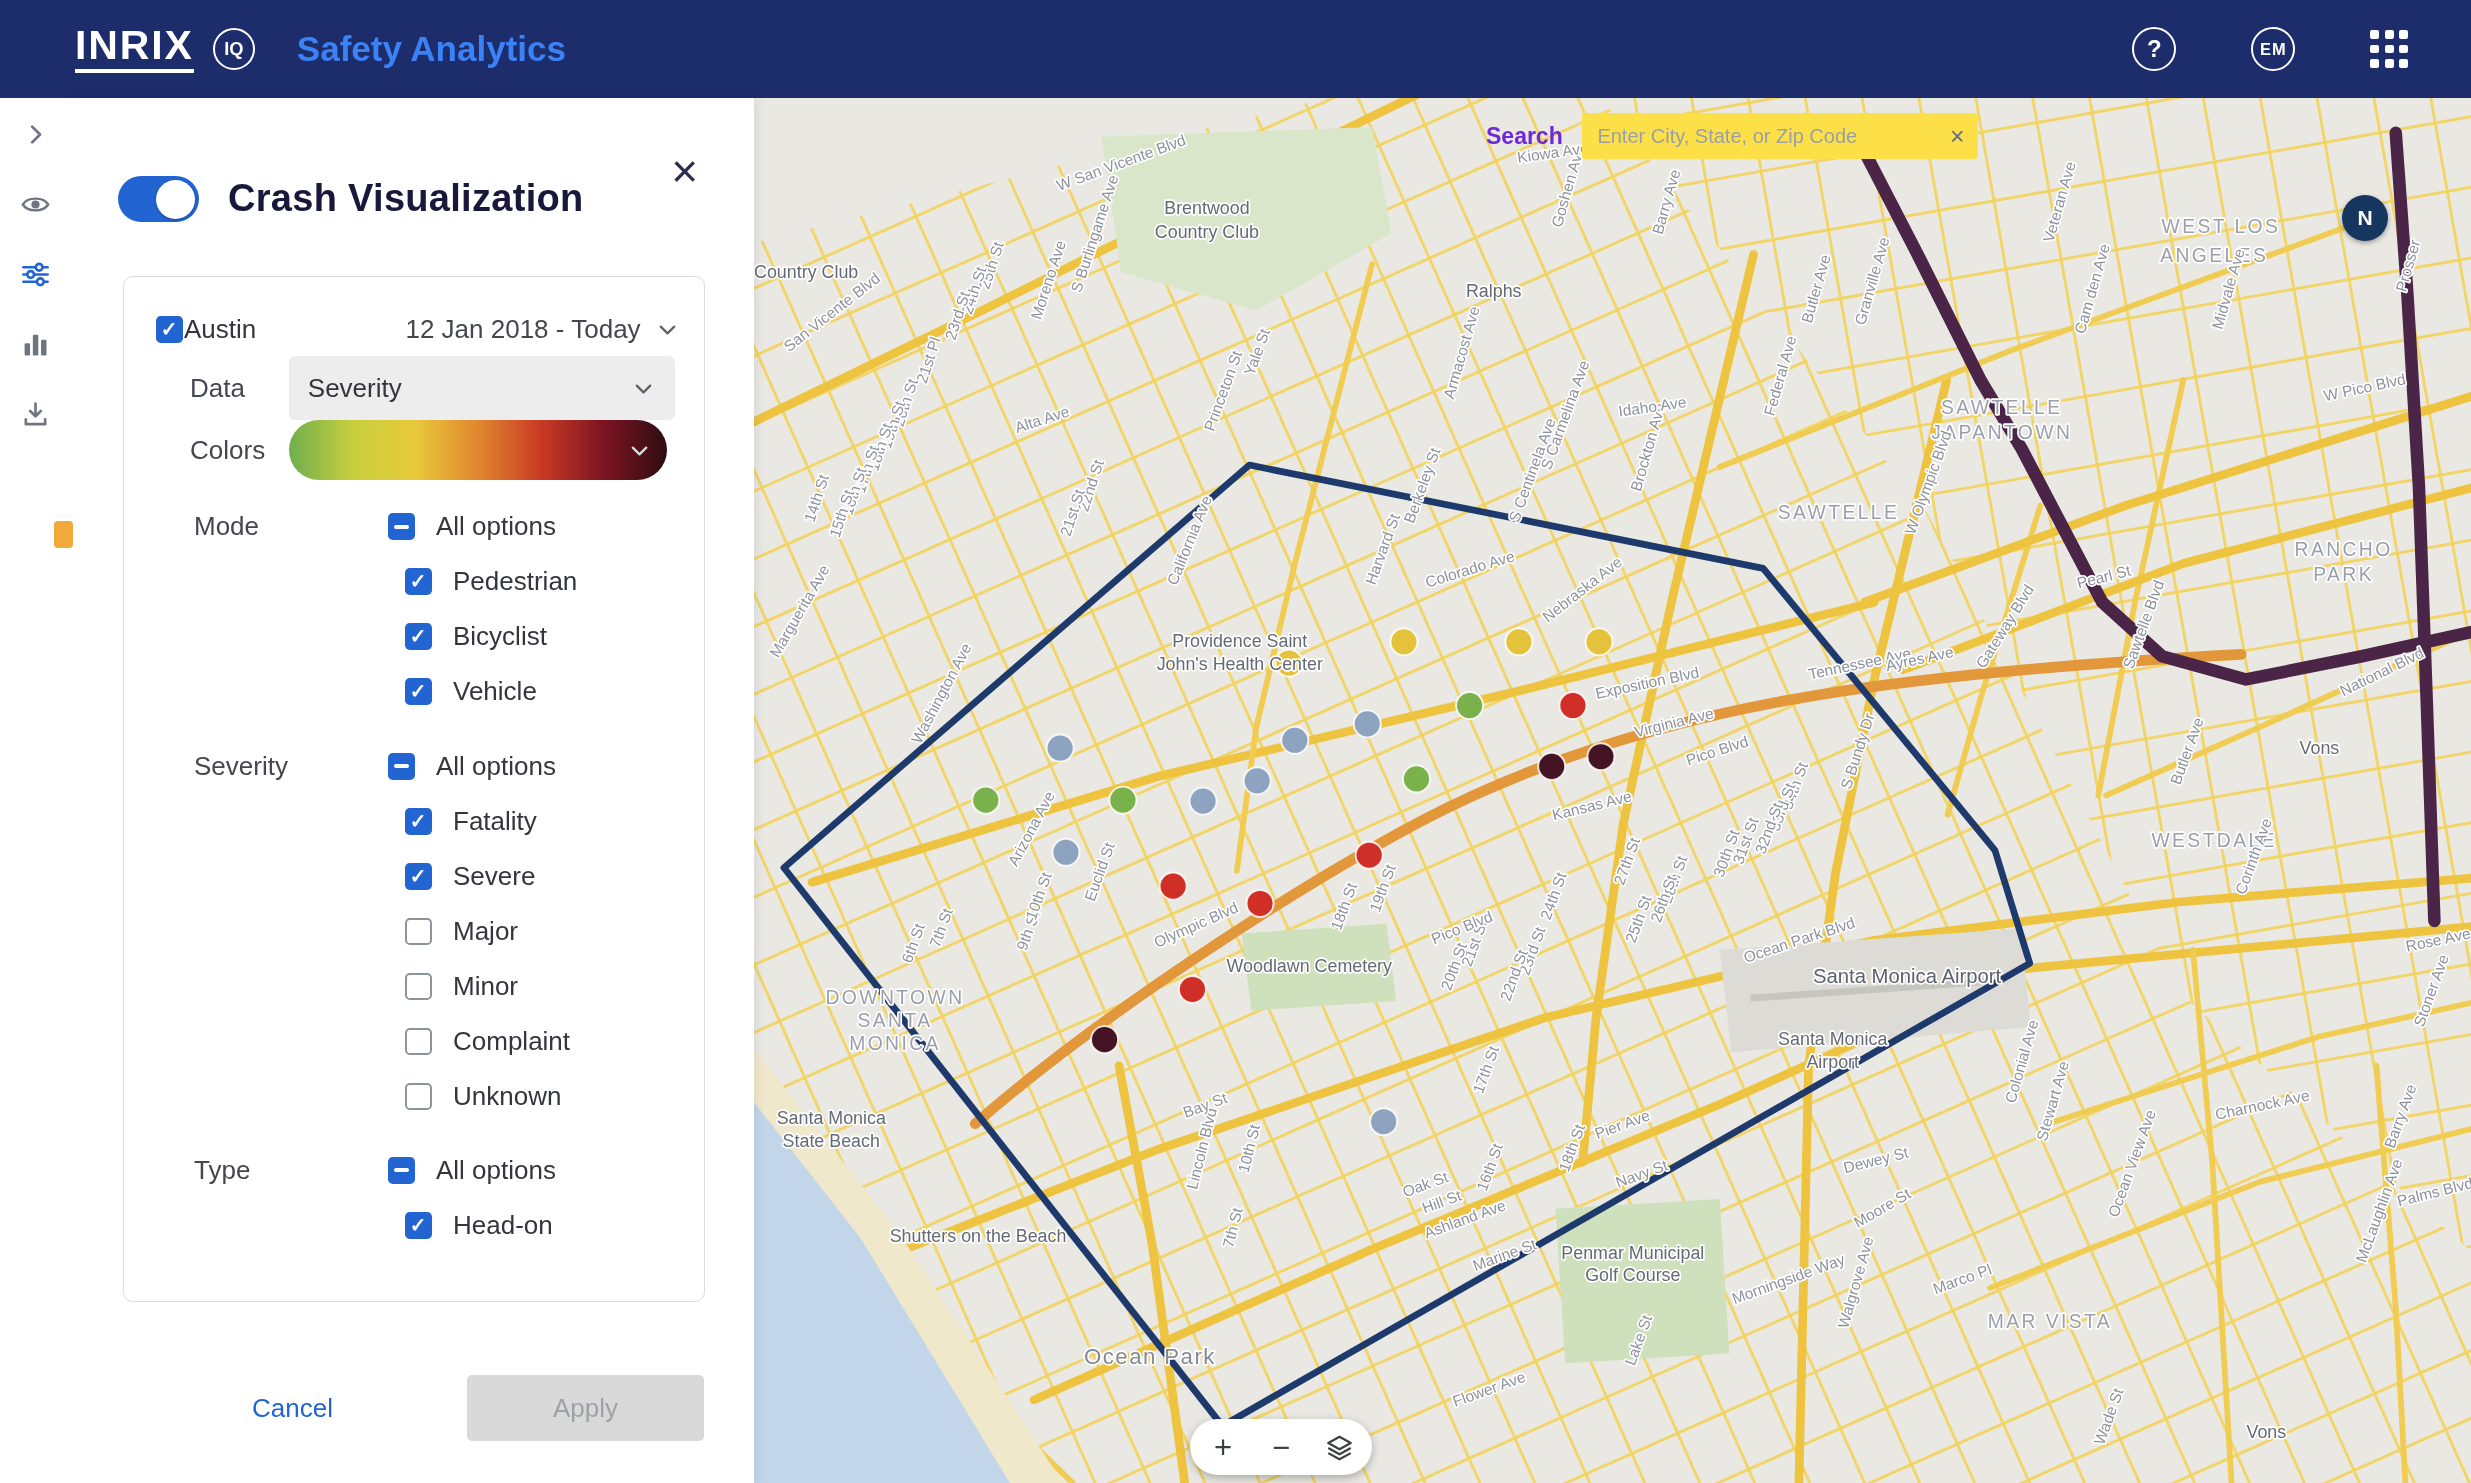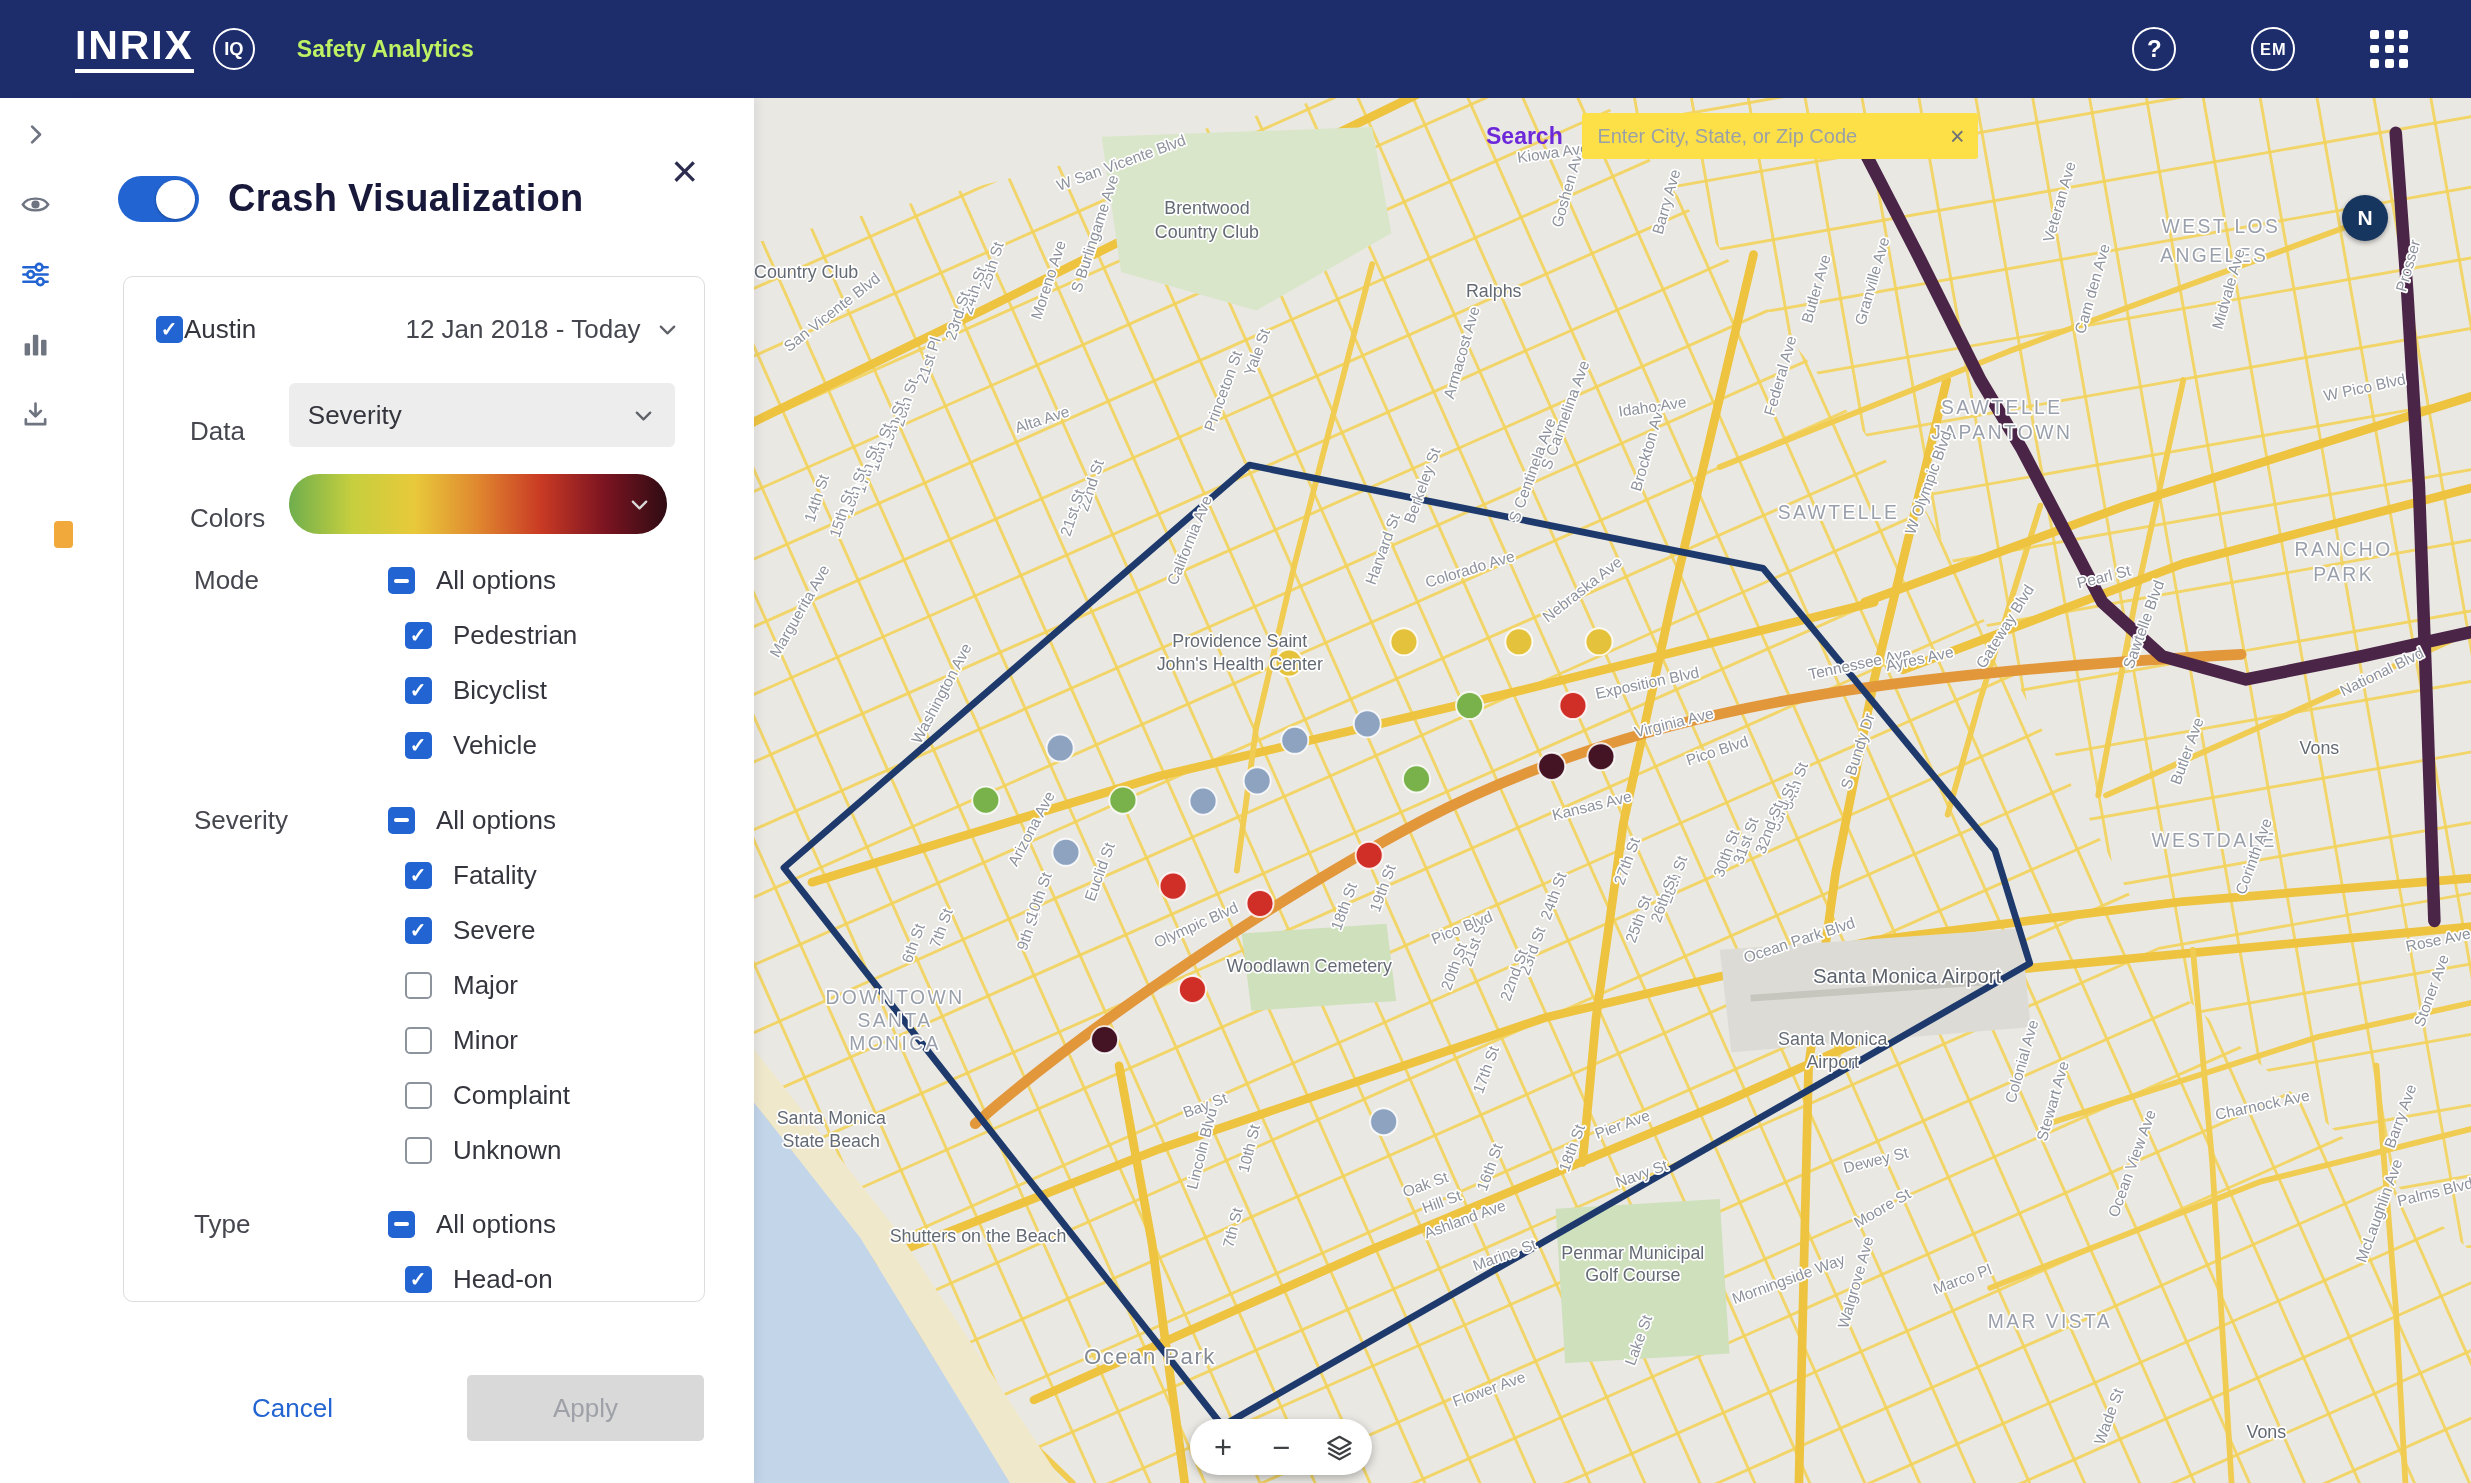--- a/index.html
+++ b/index.html
@@ -2,21 +2,21 @@
 <html><head>
 <meta charset="utf-8">
 <style>
   html,body{margin:0;padding:0;}
   body{width:2472px;height:1483px;overflow:hidden;font-family:"Liberation Sans",sans-serif;background:#fff;}
   
   .topbar{height:98px;background:#1d2c6b;display:flex;align-items:center;padding:0 64px 0 75px;box-sizing:border-box;}
   .brand{display:flex;align-items:center;gap:19px;}
   .brand-text{color:#fff;font-size:41px;font-weight:700;letter-spacing:1.9px;line-height:1;border-bottom:4.8px solid #fff;padding-bottom:3.9px;}
   .brand-badge{width:42px;height:42px;border:2.9px solid #fff;border-radius:50%;color:#fff;display:flex;align-items:center;justify-content:center;font-weight:700;font-size:18.3px;box-sizing:border-box;}
-  .app-title{color:#bef264;font-size:23px;font-weight:700;margin-left:42px;}
+  .app-title{color:#3b82f6;font-size:35px;font-weight:700;margin-left:42px;}
   .topbar-right{margin-left:auto;display:flex;align-items:center;gap:75px;}
   .tb-circle{width:44px;height:44px;border:2.4px solid #fff;border-radius:50%;color:#fff;display:flex;align-items:center;justify-content:center;cursor:pointer;box-sizing:border-box;}
   .tb-help{font-size:24px;font-weight:700;}
   .tb-avatar{font-size:16.4px;font-weight:700;letter-spacing:1px;}
   .apps-grid{display:grid;grid-template-columns:repeat(3,8.7px);gap:5.8px;cursor:pointer;}
   .apps-grid span{width:8.7px;height:8.7px;background:#fff;border-radius:1.9px;}
   
   .main{display:flex;height:1385px;position:relative;}
   .rail{width:70px;background:#fff;display:flex;flex-direction:column;align-items:center;padding-top:21px;gap:39px;flex:none;z-index:15;}
   .rail-icon{width:31px;height:31px;color:#6e7480;display:flex;align-items:center;justify-content:center;cursor:pointer;}
@@ -27,21 +27,21 @@
   .panel-header{display:flex;align-items:center;padding:54px 10px 0 48px;}
   .toggle{width:81px;height:46px;border-radius:23px;background:#2264d1;position:relative;cursor:pointer;flex:none;}
   .toggle-knob{position:absolute;right:3.9px;top:3.9px;width:39px;height:39px;border-radius:50%;background:#fff;box-shadow:0 1px 2.9px rgba(0,0,0,.3);}
   .panel-title{font-size:38px;font-weight:700;color:#17183a;margin-left:29px;letter-spacing:0.3px;}
   .panel-close{position:absolute;top:50px;right:56px;font-size:46px;color:#2b2c4e;cursor:pointer;line-height:1;font-weight:400;}
   .card{position:absolute;left:53px;top:178px;width:582px;height:1026px;border:1.9px solid #dcdcdc;border-radius:9.7px;box-sizing:border-box;overflow:hidden;padding-top:25px;background:#fff;}
   .report-row{display:flex;align-items:center;padding:0 25px 0 32px;height:54px;}
   .report-name{font-size:26px;color:#34353d;margin-left:1px;}
   .report-date{margin-left:auto;font-size:26px;color:#45464e;}
   .chev{margin-left:15.4px;flex:none;display:flex;align-items:center;}
-  .field-row{display:flex;align-items:flex-end;padding-left:66px;margin-top:27px;}
+  .field-row{display:flex;align-items:center;padding-left:66px;}
   .field-label{width:85px;font-size:26px;color:#45464e;flex:none;}
   .select{width:386px;height:64px;background:#ededed;border-radius:5.8px;display:flex;align-items:center;padding:0 19.3px;box-sizing:border-box;margin-left:13.5px;cursor:pointer;}
   .select-value{font-size:26px;color:#34353d;}
   .select .chev{margin-left:auto;}
   .gradient-pill{width:378px;height:60px;border-radius:30px;margin-left:13.5px;display:flex;align-items:center;justify-content:flex-end;padding-right:15.4px;box-sizing:border-box;cursor:pointer;}
   .section-row{display:flex;align-items:center;height:55px;padding-left:70px;margin-top:19.3px;}
   .section-label{width:175px;font-size:26px;color:#45464e;flex:none;}
   .all-row{display:flex;align-items:center;gap:21px;cursor:pointer;margin-left:19px;}
   .opt-row{display:flex;align-items:center;height:55px;padding-left:281px;gap:21px;cursor:pointer;text-align:center;}
   .opt-label{font-size:26px;color:#34353d;}

